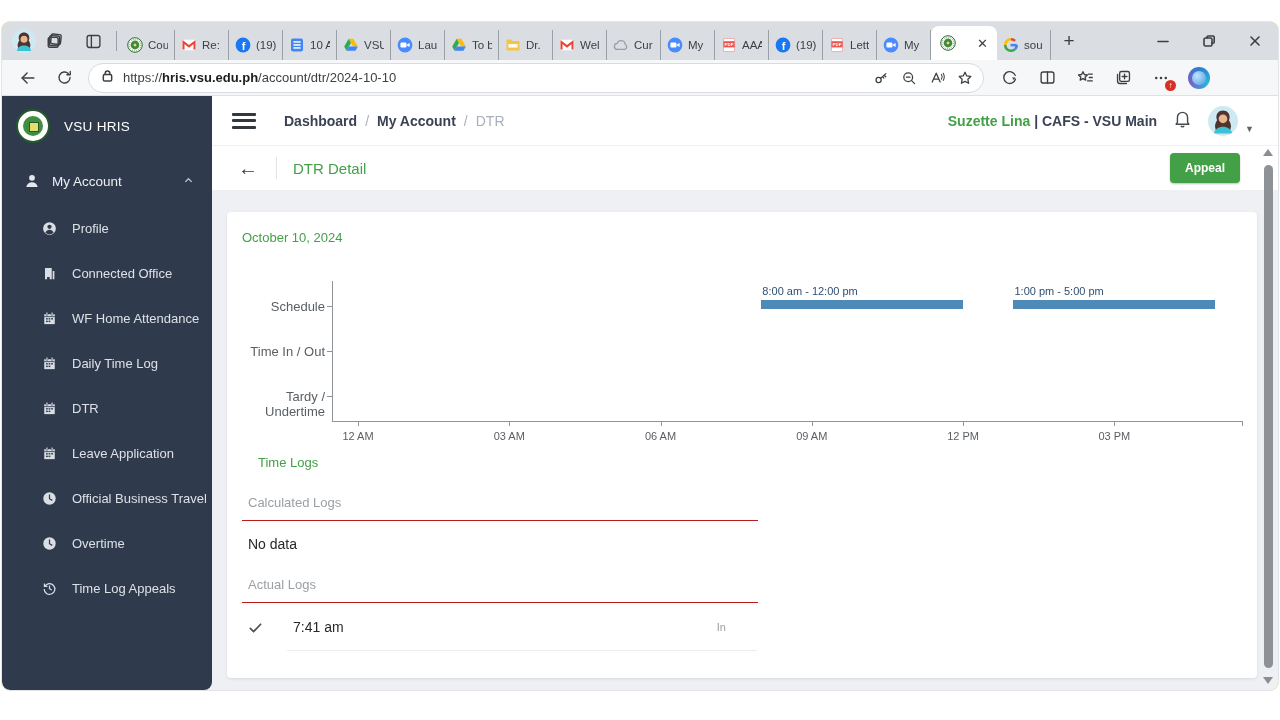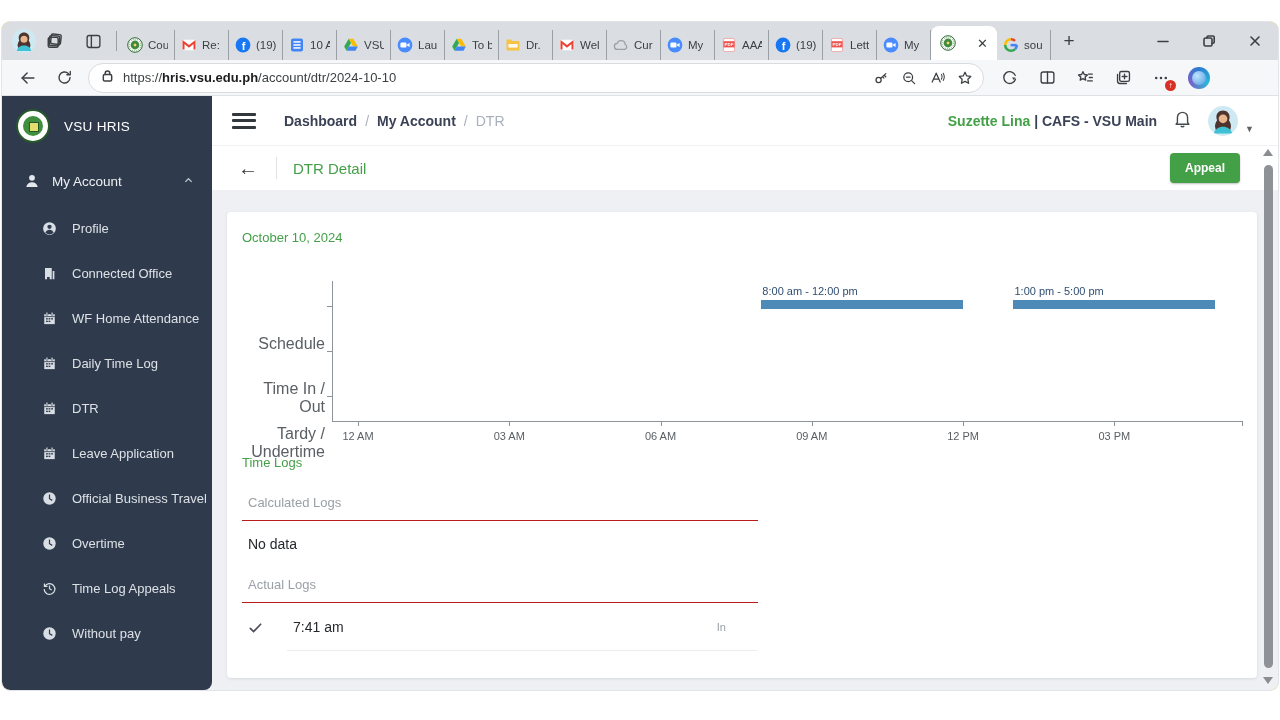--- a/index.html
+++ b/index.html
@@ -95,26 +95,26 @@
     box-shadow:0 1px 2px rgba(0,0,0,.25); font-family:"Liberation Sans",sans-serif; }
 
   .content { flex:1; padding:22px 21px 0 15px; }
   .card { background:#fff; border-radius:4px; height:466px; padding:18px 15px;
     box-shadow:0 1px 3px rgba(60,64,67,.12); overflow:hidden; }
   .cdate { font-size:13px; color:#43a047; }
 
   
   .chart { position:relative; height:185px; margin-top:12px; font-size:11px; color:#5f6368; }
   .ax { position:absolute; background:#8f9499; }
-  .ylab { position:absolute; left:0; width:83px; text-align:right; font-size:16px; color:#5a5f64;margin-top:36px; }
+  .ylab { position:absolute; left:0; width:83px; text-align:right; font-size:13px; color:#5a5f64; }
   .xlab { position:absolute; width:56px; text-align:center; font-size:11px; color:#5a5f64; }
   .bar { position:absolute; height:9px; }
   .barlab { position:absolute; font-size:11px; }
 
-  .tl-title { font-size:13px; color:#43a047; margin-top:13px; }
+  .tl-title { font-size:13px; color:#43a047; margin-top:13px;margin-left:16px; }
   .loggroup { width:516px; }
   .lg-head { margin-top:25px; padding:0 0 10px 6px; font-size:13px; color:#9aa0a6;
     border-bottom:1px solid #b91c1c; }
   .nodata { margin:15px 0 0 6px; font-size:14px; color:#25282c; }
   .logrow { display:flex; align-items:center; height:30px; margin-top:9px; padding-left:6px; }
   .logtime { margin-left:30px; font-size:14px; color:#25282c; }
   .logtype { margin-left:auto; margin-right:32px; font-size:11px; color:#9aa0a6; }
   .logdiv { border-bottom:1px solid #ececee; margin-left:45px; margin-top:8px; width:470px; }
 
   
@@ -567,29 +567,20 @@
           </div>
           <div class="nav-item">
             <span class="ticon" style="width: 15px; height: 15px;">
               <svg viewBox="0 0 16 16" fill="none" stroke="#d9dee4" stroke-width="1.3" width="15" height="15">
                 <path d="M2.6 2.6v3.2h3.2"></path>
                 <path d="M3 5.8A5.7 5.7 0 1 1 2.3 8.6"></path>
                 <path d="M8 4.8v3.4l2.4 1.5"></path>
               </svg>
             </span>
             <span>Time Log Appeals</span>
-          </div>
-          <div class="nav-item">
-            <span class="ticon" style="width: 15px; height: 15px;">
-              <svg viewBox="0 0 16 16" width="15" height="15">
-                <circle cx="8" cy="8" r="6.6" fill="#d9dee4"></circle>
-                <path d="M8 3.8v4.4l3 1.8" stroke="#2f3b4d" stroke-width="1.3" fill="none"></path>
-              </svg>
-            </span>
-            <span>Without pay</span>
           </div>
         </div>
     </div>
 
     <div class="main">
 
       <div class="appbar">
         <div class="hamb">
             <div></div>
             <div></div>

